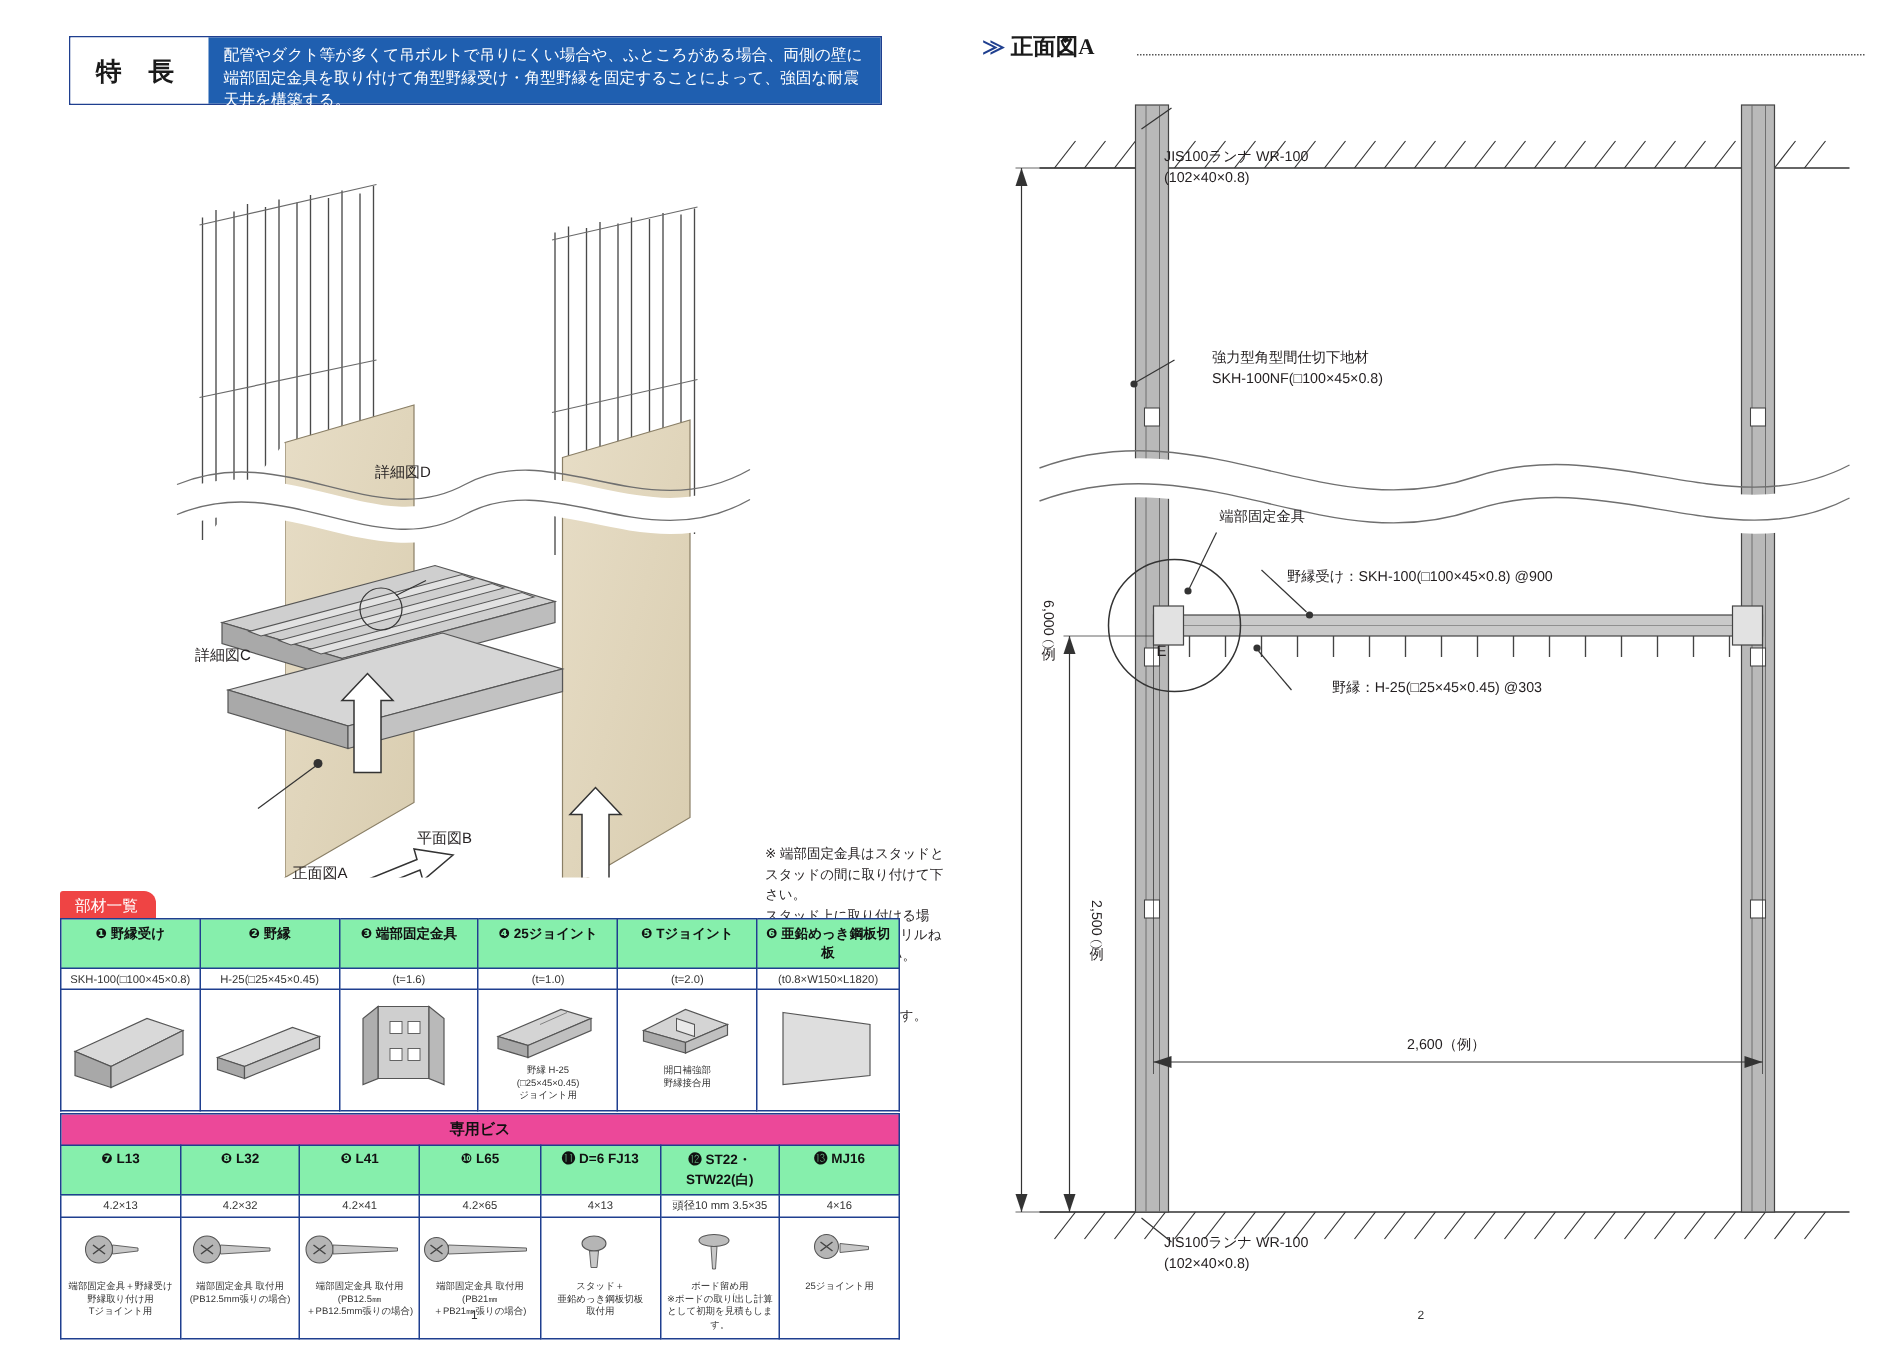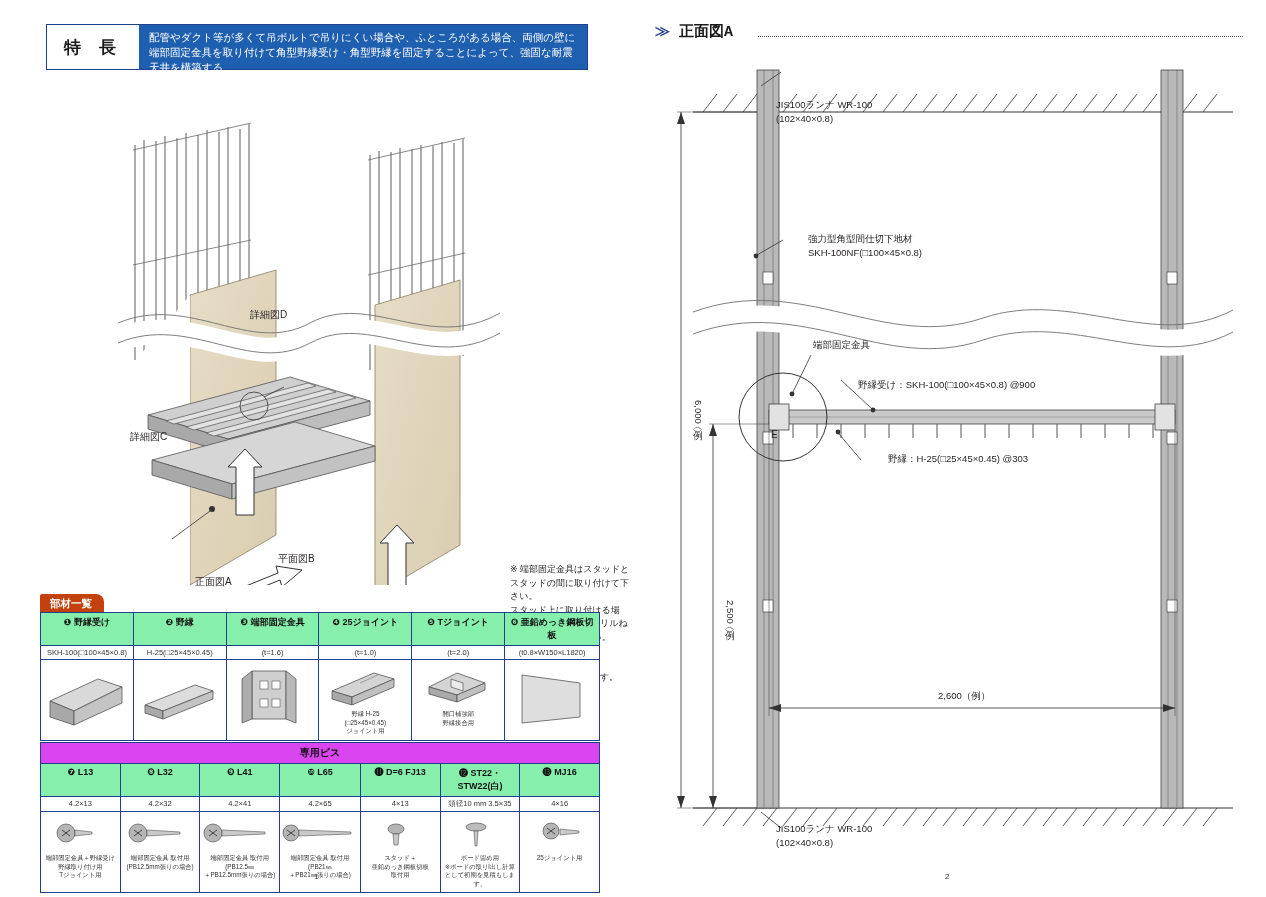--- a/index.html
+++ b/index.html
@@ -17,34 +17,34 @@
   .apply-line .k{color:#d18a00;}
   .apply-line .v{color:#1a1a1a;}
 
   
   .illus{position:absolute;left:40px;top:115px;width:560px;height:470px;}
   .note{position:absolute;left:470px;top:448px;width:120px;font-size:9px;line-height:1.5;color:#231f20;}
   .lbl{position:absolute;font-size:9.5px;color:#231f20;}
   .lbl-b{font-size:10px;}
 
   
-  .tab-title{position:absolute;background:#c2410c;color:#fff;font-size:10.5px;font-weight:bold;padding:3px 12px 3px 10px;border-radius:2px 8px 0 0;}
+  .tab-title{position:absolute;background:#ef4444;color:#fff;font-size:10.5px;font-weight:normal;padding:3px 12px 3px 10px;border-radius:2px 8px 0 0;}
   table.parts{position:absolute;border-collapse:collapse;background:#fff;}
   table.parts td{border:1px solid #1f3f8f;text-align:center;vertical-align:top;}
   .p-head{background:#86efac;font-size:9px;font-weight:bold;padding:3px 2px;color:#111;}
   .p-sub{font-size:7.5px;padding:2px 1px;color:#333;border-top:1px solid #1f3f8f;}
   .p-img{height:72px;position:relative;}
   .p-cap{font-size:6.3px;line-height:1.35;color:#333;padding:1px 2px 3px;}
-  .screws-head{background:#d946ef;font-size:10px;font-weight:bold;padding:3px;color:#111;}
+  .screws-head{background:#ec4899;font-size:10px;font-weight:bold;padding:3px;color:#111;}
   .s-img{height:58px;position:relative;}
 
   .pageno{position:absolute;font-size:8px;color:#333;}
 
   
-  .rt-title{position:absolute;left:655px;top:26px;font-size:15px;font-weight:bold;color:#1a1a1a;font-family:Liberation Mono, monospace;}
+  .rt-title{position:absolute;left:655px;top:26px;font-size:15px;font-weight:bold;color:#1a1a1a;font-family:Liberation Serif, serif;}
   .rt-chev{color:#1f3f8f;font-size:15px;}
   .rt-dots{position:absolute;left:760px;top:34px;width:480px;border-bottom:1px dotted #555;}
   .r-lbl{position:absolute;font-size:9.5px;color:#231f20;line-height:1.45;}
   .dim-lbl{position:absolute;font-size:9.5px;color:#231f20;}
   .vert{writing-mode:vertical-rl;text-orientation:mixed;}
   svg{display:block;}
 </style>
 </head>
 <body>
 

